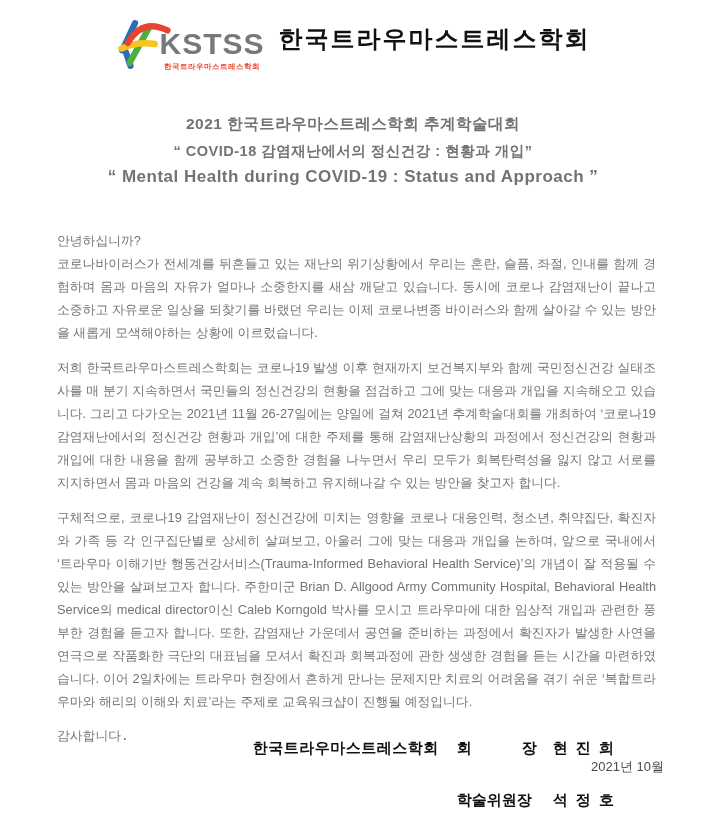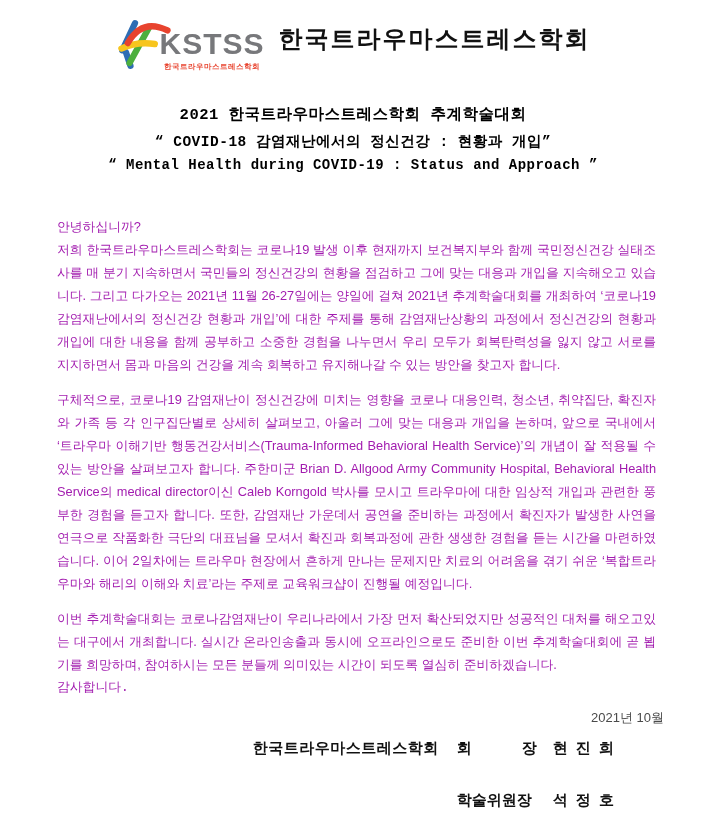--- a/index.html
+++ b/index.html
@@ -37,29 +37,29 @@
     font-size:7.5px; font-weight:bold; color:#e8432e;
     letter-spacing:0.5px; margin-top:3px; white-space:nowrap;
   }
   .org-title {
     font-size:24px; font-weight:bold; color:#111;
     margin-left:14px; letter-spacing:2px; white-space:nowrap;
     padding-bottom:10px;
   }
 
   
-  .title-block { text-align:center; margin-top:32px; color:#000000;font-family:Liberation Mono, monospace; }
+  .title-block { text-align:center; margin-top:42px; color:#737373; }
   .title-line1 { font-size:15.5px; font-weight:bold; letter-spacing:0.5px; margin-bottom:7px; }
   .title-line2 { font-size:14.5px; font-weight:bold; letter-spacing:0.5px; margin-bottom:6px; }
-  .title-line3 { font-size:14px; font-weight:bold; letter-spacing:0.5px; }
+  .title-line3 { font-size:17px; font-weight:bold; letter-spacing:0.5px; }
 
   
   .body-area {
     margin:42px 50px 0 57px;
-    color:#a21caf;
+    color:#737373;
     font-size:12.8px;
     line-height:23px;
     text-align:justify;
   }
   .body-area p { margin-bottom:12px; }
   .greeting { margin-bottom:0 !important; }
   .para1 { margin-top:0; }
   .thanks { margin-bottom:0 !important;font-family:Liberation Mono, monospace; }
 
   .date-line {
@@ -109,23 +109,23 @@
   </div>
 
   <div class="title-block">
     <div class="title-line1">2021 한국트라우마스트레스학회 추계학술대회</div>
     <div class="title-line2">“ COVID-18 감염재난에서의 정신건강 : 현황과 개입”</div>
     <div class="title-line3">“ Mental Health during COVID-19 : Status and Approach ”</div>
   </div>
 
   <div class="body-area">
     <p class="greeting">안녕하십니까?</p>
+    <p class="para1">코로나바이러스가 전세계를 뒤흔들고 있는 재난의 위기상황에서 우리는 혼란, 슬픔, 좌절, 인내를 함께 경험하며 몸과 마음의 자유가 얼마나 소중한지를 새삼 깨닫고 있습니다. 동시에 코로나 감염재난이 끝나고 소중하고 자유로운 일상을 되찾기를 바랬던 우리는 이제 코로나변종 바이러스와 함께 살아갈 수 있는 방안을 새롭게 모색해야하는 상황에 이르렀습니다.</p>
     <p>저희 한국트라우마스트레스학회는 코로나19 발생 이후 현재까지 보건복지부와 함께 국민정신건강 실태조사를 매 분기 지속하면서 국민들의 정신건강의 현황을 점검하고 그에 맞는 대응과 개입을 지속해오고 있습니다. 그리고 다가오는 2021년 11월 26-27일에는 양일에 걸쳐 2021년 추계학술대회를 개최하여 ‘코로나19 감염재난에서의 정신건강 현황과 개입’에 대한 주제를 통해 감염재난상황의 과정에서 정신건강의 현황과 개입에 대한 내용을 함께 공부하고 소중한 경험을 나누면서 우리 모두가 회복탄력성을 잃지 않고 서로를 지지하면서 몸과 마음의 건강을 계속 회복하고 유지해나갈 수 있는 방안을 찾고자 합니다.</p>
     <p>구체적으로, 코로나19 감염재난이 정신건강에 미치는 영향을 코로나 대응인력, 청소년, 취약집단, 확진자와 가족 등 각 인구집단별로 상세히 살펴보고, 아울러 그에 맞는 대응과 개입을 논하며, 앞으로 국내에서 ‘트라우마 이해기반 행동건강서비스(Trauma-Informed Behavioral Health Service)’의 개념이 잘 적용될 수 있는 방안을 살펴보고자 합니다. 주한미군 Brian D. Allgood Army Community Hospital, Behavioral Health Service의 medical director이신 Caleb Korngold 박사를 모시고 트라우마에 대한 임상적 개입과 관련한 풍부한 경험을 듣고자 합니다. 또한, 감염재난 가운데서 공연을 준비하는 과정에서 확진자가 발생한 사연을 연극으로 작품화한 극단의 대표님을 모셔서 확진과 회복과정에 관한 생생한 경험을 듣는 시간을 마련하였습니다. 이어 2일차에는 트라우마 현장에서 흔하게 만나는 문제지만 치료의 어려움을 겪기 쉬운 ‘복합트라우마와 해리의 이해와 치료’라는 주제로 교육워크샵이 진행될 예정입니다.</p>
-    <p class="thanks-para" style="margin-bottom:0;">이번 추계학술대회는 코로나감염재난이 우리나라에서 가장 먼저 확산되었지만 성공적인 대처를 해오고있는 대구에서 개최합니다. 실시간 온라인송출과 동시에 오프라인으로도 준비한 이번 추계학술대회에 곧 뵙기를 희망하며, 참여하시는 모든 분들께 의미있는 시간이 되도록 열심히 준비하겠습니다.</p>
     <p class="thanks">감사합니다.</p>
   </div>
 
   <div class="date-line">2021년 10월</div>
 
   <div class="sig-block">
     <div class="sig-row">
       <span class="sig-org">한국트라우마스트레스학회</span>
       <span class="sig-role">회 장</span>
       <span class="sig-name">현 진 희</span>

